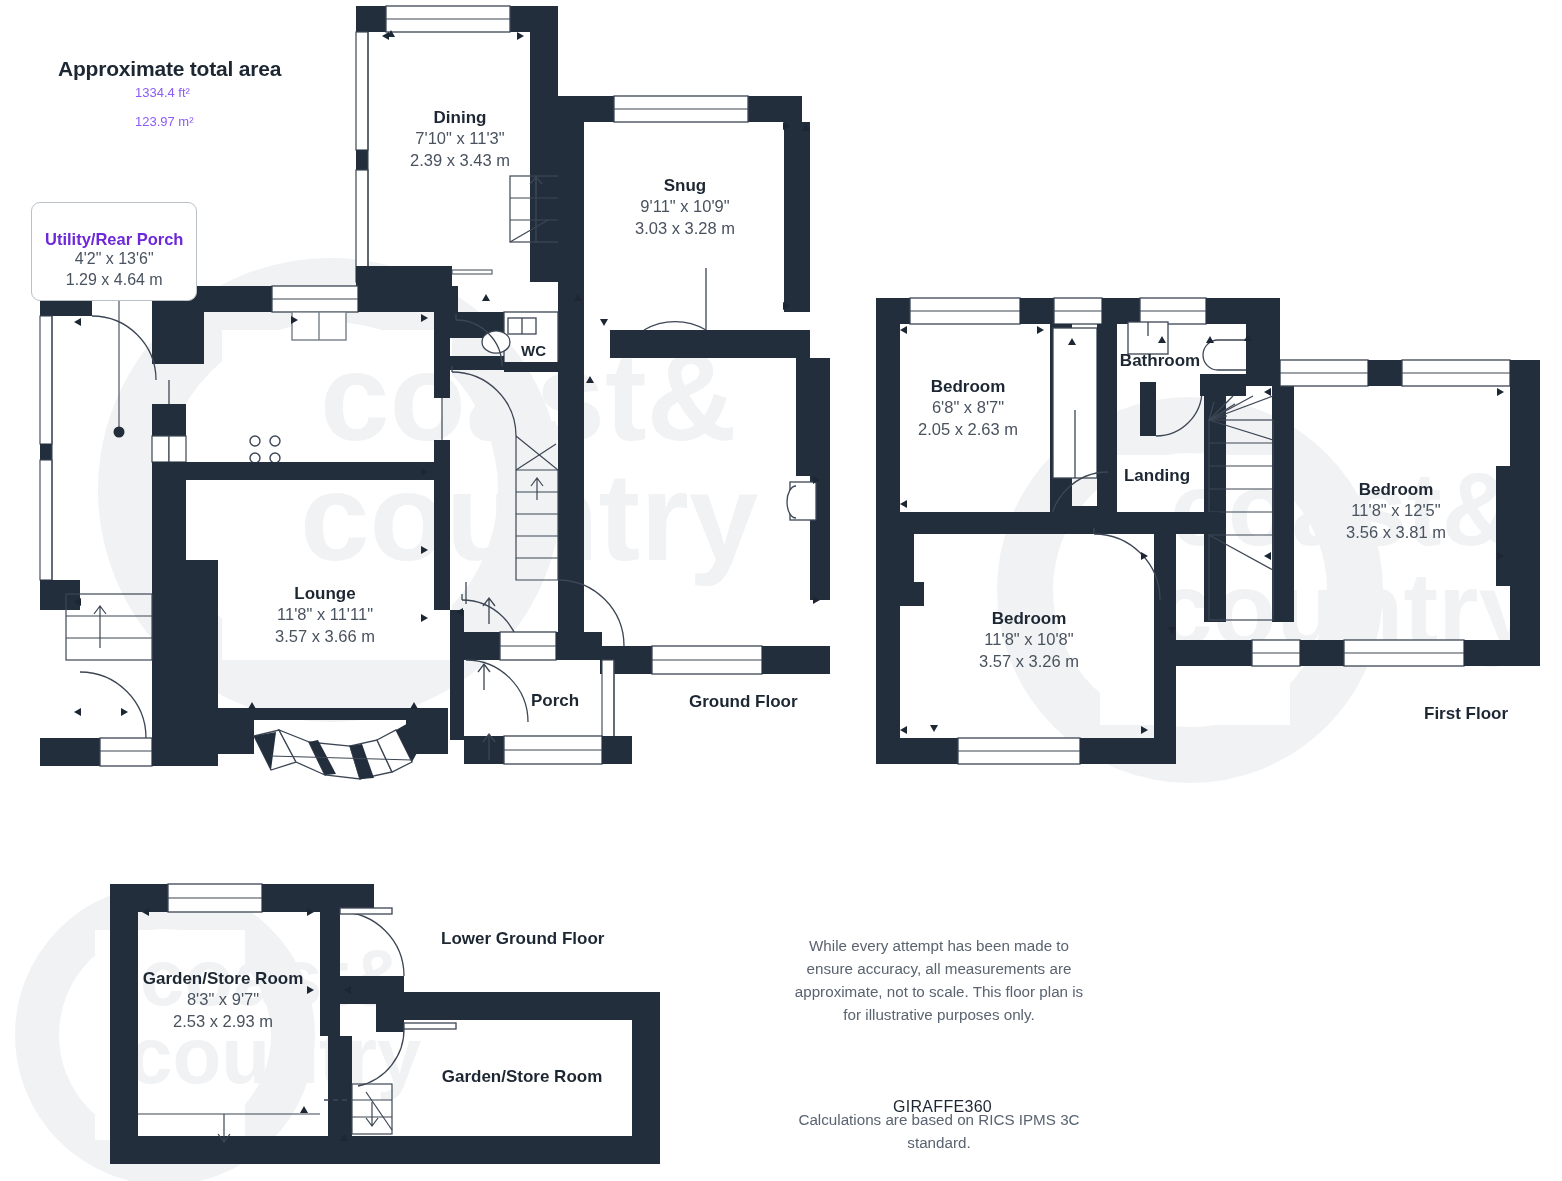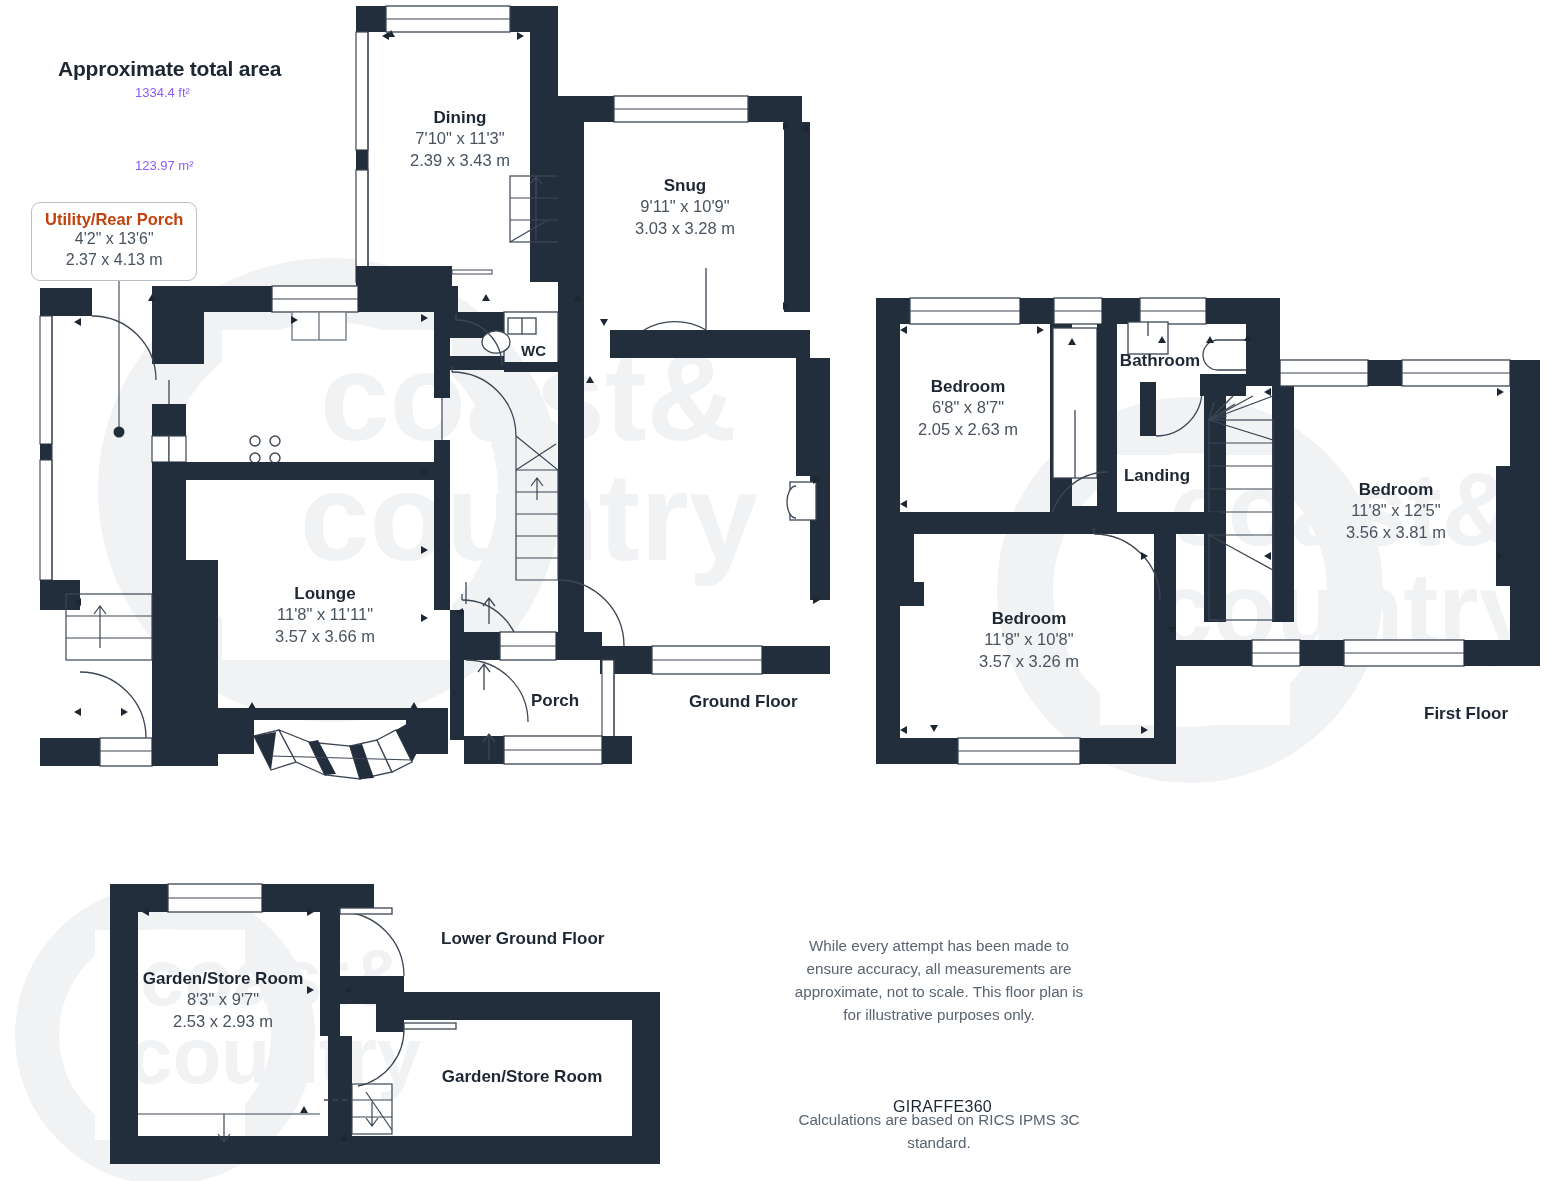--- a/index.html
+++ b/index.html
@@ -62,22 +62,23 @@
     position: absolute;
     border: 1.4px solid #b9c0c8;
     border-radius: 9px;
     background: #ffffff;
     padding: 7px 13px 9px 13px;
     text-align: center;
   }
   .callout .cname {
     font-size: 16.5px;
     font-weight: bold;
-    color: #c2410c;
+    color: #6d28d9;
     white-space: nowrap;
+    margin-top: 20px;
   }
   .callout .cdim {
     font-size: 16px;
     color: #49535f;
     white-space: nowrap;
     line-height: 1.3;
   }
   .disclaimer {
     position: absolute;
     width: 310px;
@@ -553,26 +554,26 @@
         <path d="M314,990 l-7,-4 l0,8 z"></path>
         <path d="M344,990 l7,-4 l0,8 z"></path>
         <path d="M304,1106 l4,7 l-8,0 z"></path>
         <path d="M344,1134 l4,7 l-8,0 z"></path>
       </g>
     </g>
   </svg>
 
   <div class="txt title-head" style="left:58px; top:49px;">Approximate total area</div>
   <div class="txt area-val" style="left:135px; top:85px;">1334.4 ft²</div>
-  <div class="txt area-val" style="left:135px; top:114px;margin-top:44px;">123.97 m²</div>
+  <div class="txt area-val" style="left:135px; top:114px;">123.97 m²</div>
 
   <div class="callout" style="left:31px; top:202px;">
     <div class="cname">Utility/Rear Porch</div>
     <div class="cdim">4'2" x 13'6"</div>
-    <div class="cdim">2.37 x 4.13 m</div>
+    <div class="cdim">1.29 x 4.64 m</div>
   </div>
 
   <div class="txt" style="left:375px; top:108px; width:170px;">
     <div class="room-name">Dining</div>
     <div class="room-dim">7'10" x 11'3"</div>
     <div class="room-dim">2.39 x 3.43 m</div>
   </div>
 
   <div class="txt" style="left:600px; top:176px; width:170px;">
     <div class="room-name">Snug</div>

